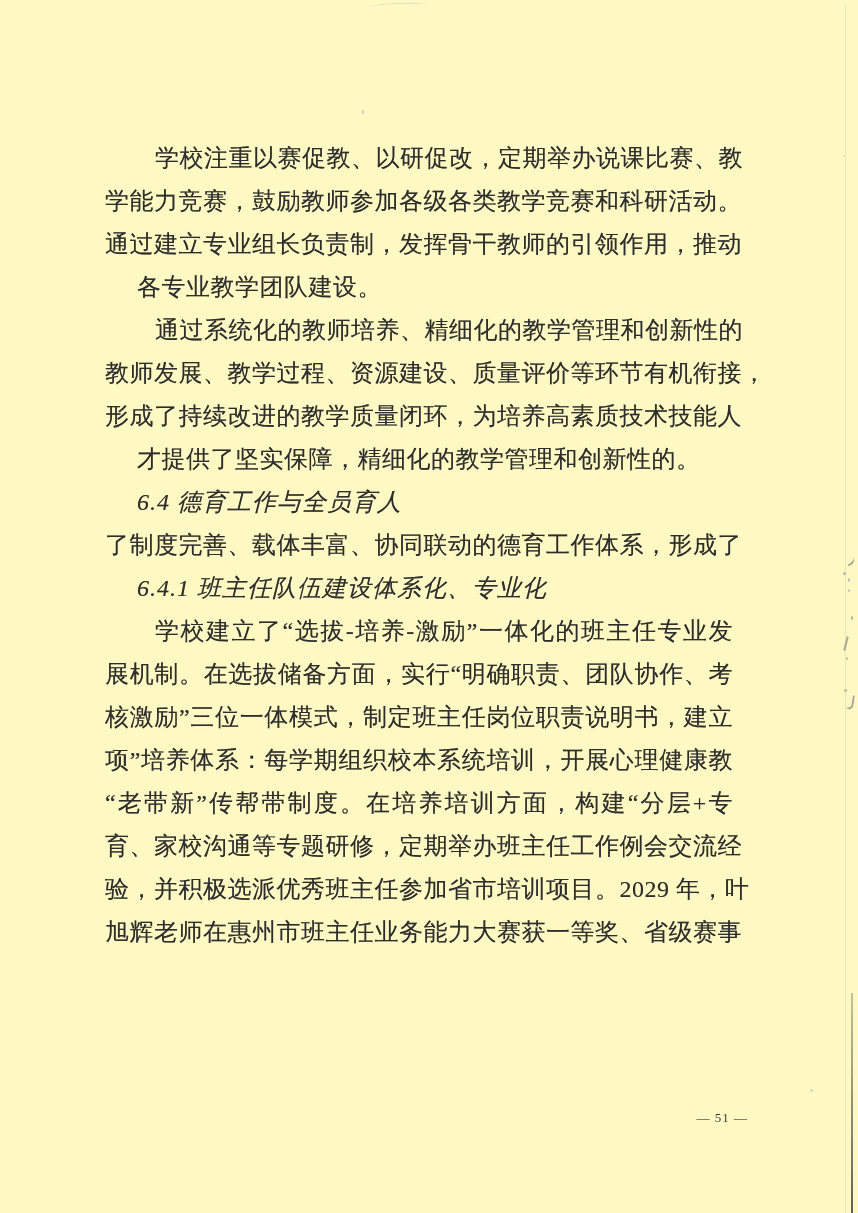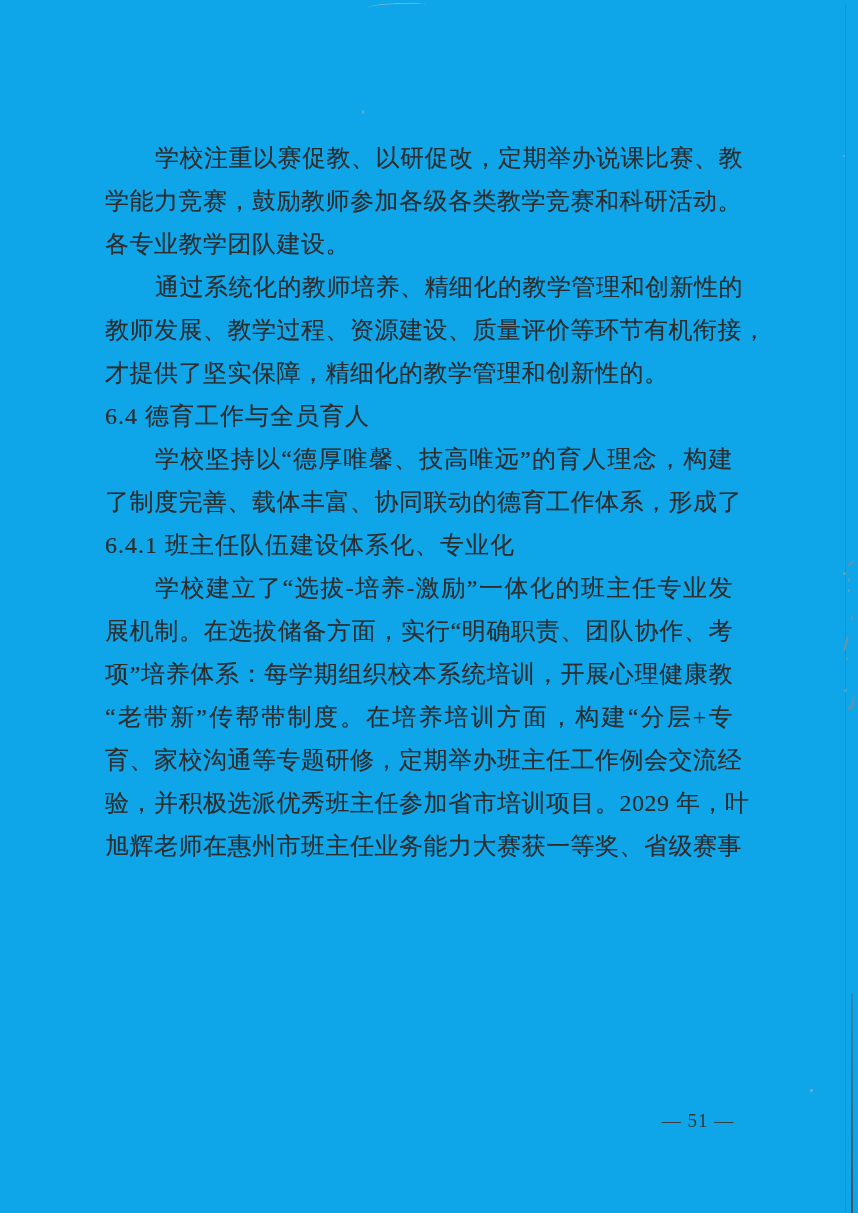--- a/index.html
+++ b/index.html
@@ -1,21 +1,21 @@
 <!DOCTYPE html>
 <html><head>
 <meta charset="utf-8">
 <title>Scanned Document Page</title>
 <style>
   html, body { margin: 0; padding: 0; background: #ffffff; }
   .page {
     position: relative;
     width: 858px;
     height: 1213px;
-    background: #0ea5e9;
+    background: #fef9c3;
     overflow: hidden;
     font-family: "Liberation Serif", "DejaVu Serif", serif;
     color: #2d2d2d;
   }
   .content {
     position: absolute;
     top: 137px;
     left: 105px;
     width: 628px;
   }
@@ -23,29 +23,29 @@
     height: 43px;
     line-height: 43px;
     font-size: 24px;
     letter-spacing: 0.5px;
     white-space: nowrap;
     text-align: justify;
     text-align-last: justify;
     text-shadow: 0 0 0.4px rgba(40,40,40,0.45);
   }
   .line.indent { text-indent: 50px; }
-  .line.last, .line.heading { text-align-last: left; }
-  .line.heading { letter-spacing: 1px; }
+  .line.last, .line.heading { text-align-last: left; margin-left: 32px; }
+  .line.heading { letter-spacing: 1px; font-style: italic; }
   .page-number {
     position: absolute;
     top: 1110px;
     left: 648px;
     width: 100px;
-    text-align: center;
-    font-size: 19px;
+    text-align: right;
+    font-size: 13px;
     letter-spacing: 1px;
     color: #3a3a3a;
   }
   
   .edge-line-light {
     position: absolute; left: 845px; top: 4px;
     width: 1px; height: 1209px;
     background: rgba(0,0,0,0.08);
   }
   .edge-line-dark {
@@ -72,30 +72,32 @@
   .speck3 { left: 843px; top: 155px; width: 2px; height: 2px; background:#c4c4c4; border-radius:50%; opacity:.5; }
 </style>
 </head>
 <body>
 
 <div class="page">
 
   <div class="content" id="content">
       <div class="line indent">学校注重以赛促教、以研促改，定期举办说课比赛、教</div>
       <div class="line">学能力竞赛，鼓励教师参加各级各类教学竞赛和科研活动。</div>
+      <div class="line">通过建立专业组长负责制，发挥骨干教师的引领作用，推动</div>
       <div class="line last">各专业教学团队建设。</div>
       <div class="line indent">通过系统化的教师培养、精细化的教学管理和创新性的</div>
       <div class="line">教师发展、教学过程、资源建设、质量评价等环节有机衔接，</div>
+      <div class="line">形成了持续改进的教学质量闭环，为培养高素质技术技能人</div>
       <div class="line last">才提供了坚实保障，精细化的教学管理和创新性的。</div>
       <div class="line heading">6.4 德育工作与全员育人</div>
-      <div class="line indent">学校坚持以“德厚唯馨、技高唯远”的育人理念，构建</div>
       <div class="line">了制度完善、载体丰富、协同联动的德育工作体系，形成了</div>
       <div class="line heading">6.4.1 班主任队伍建设体系化、专业化</div>
       <div class="line indent">学校建立了“选拔-培养-激励”一体化的班主任专业发</div>
       <div class="line">展机制。在选拔储备方面，实行“明确职责、团队协作、考</div>
+      <div class="line">核激励”三位一体模式，制定班主任岗位职责说明书，建立</div>
       <div class="line">项”培养体系：每学期组织校本系统培训，开展心理健康教</div>
       <div class="line">“老带新”传帮带制度。在培养培训方面，构建“分层+专</div>
       <div class="line">育、家校沟通等专题研修，定期举办班主任工作例会交流经</div>
       <div class="line">验，并积极选派优秀班主任参加省市培训项目。2029 年，叶</div>
       <div class="line">旭辉老师在惠州市班主任业务能力大赛获一等奖、省级赛事</div>
     </div>
 
   <div class="page-number">— 51 —</div>
 
   <div class="edge-line-light"></div>

